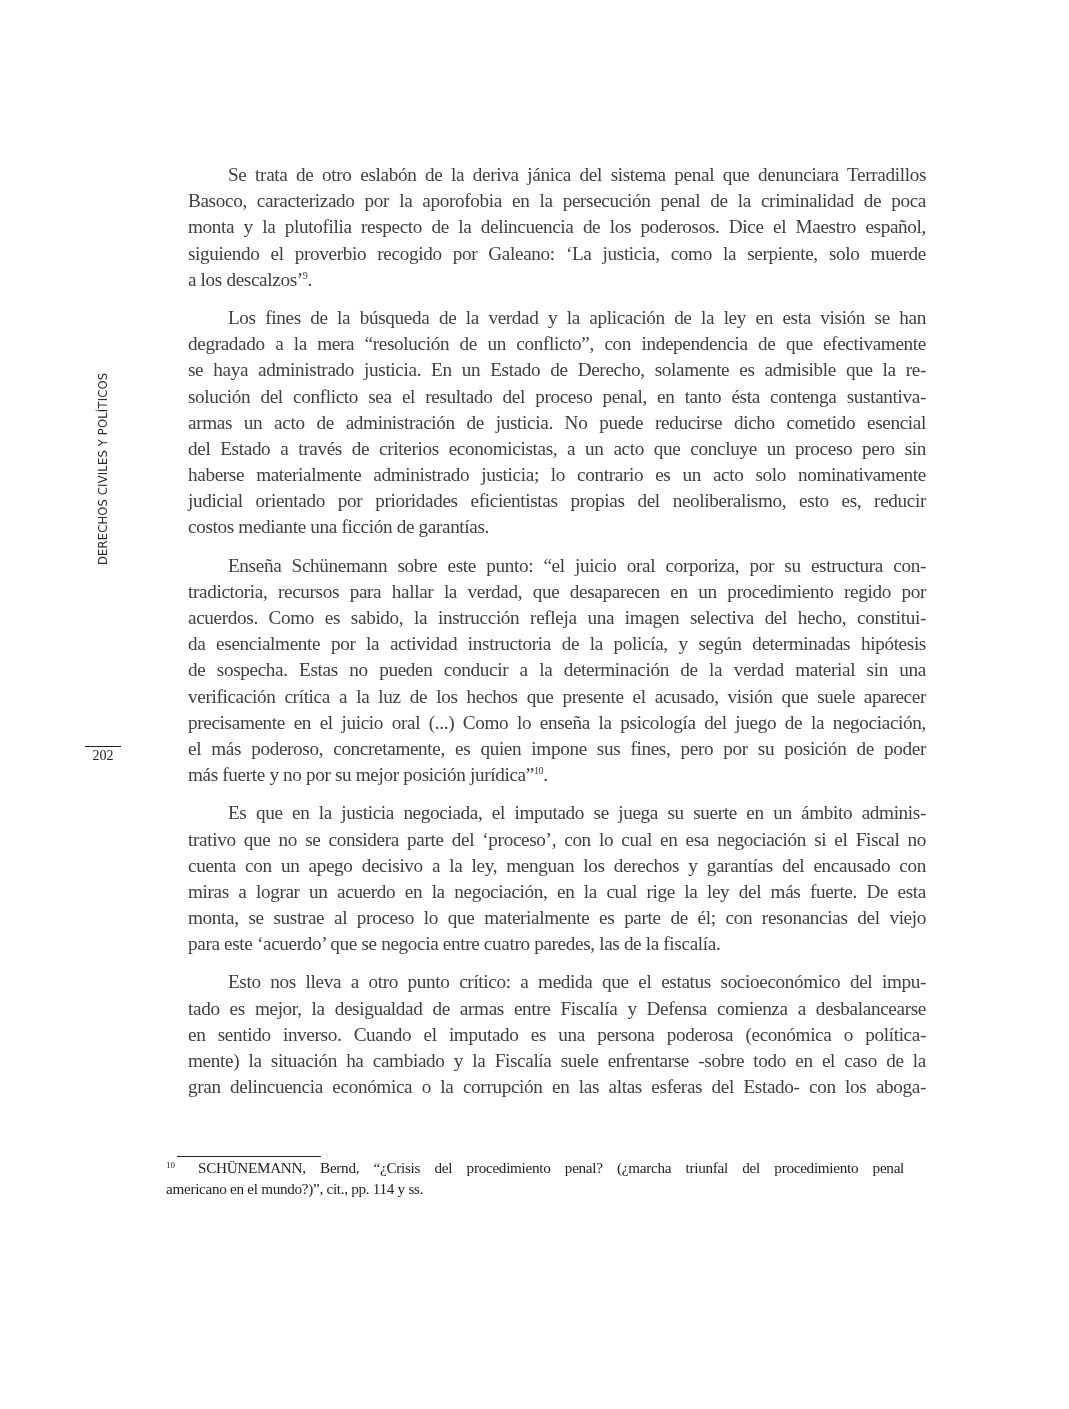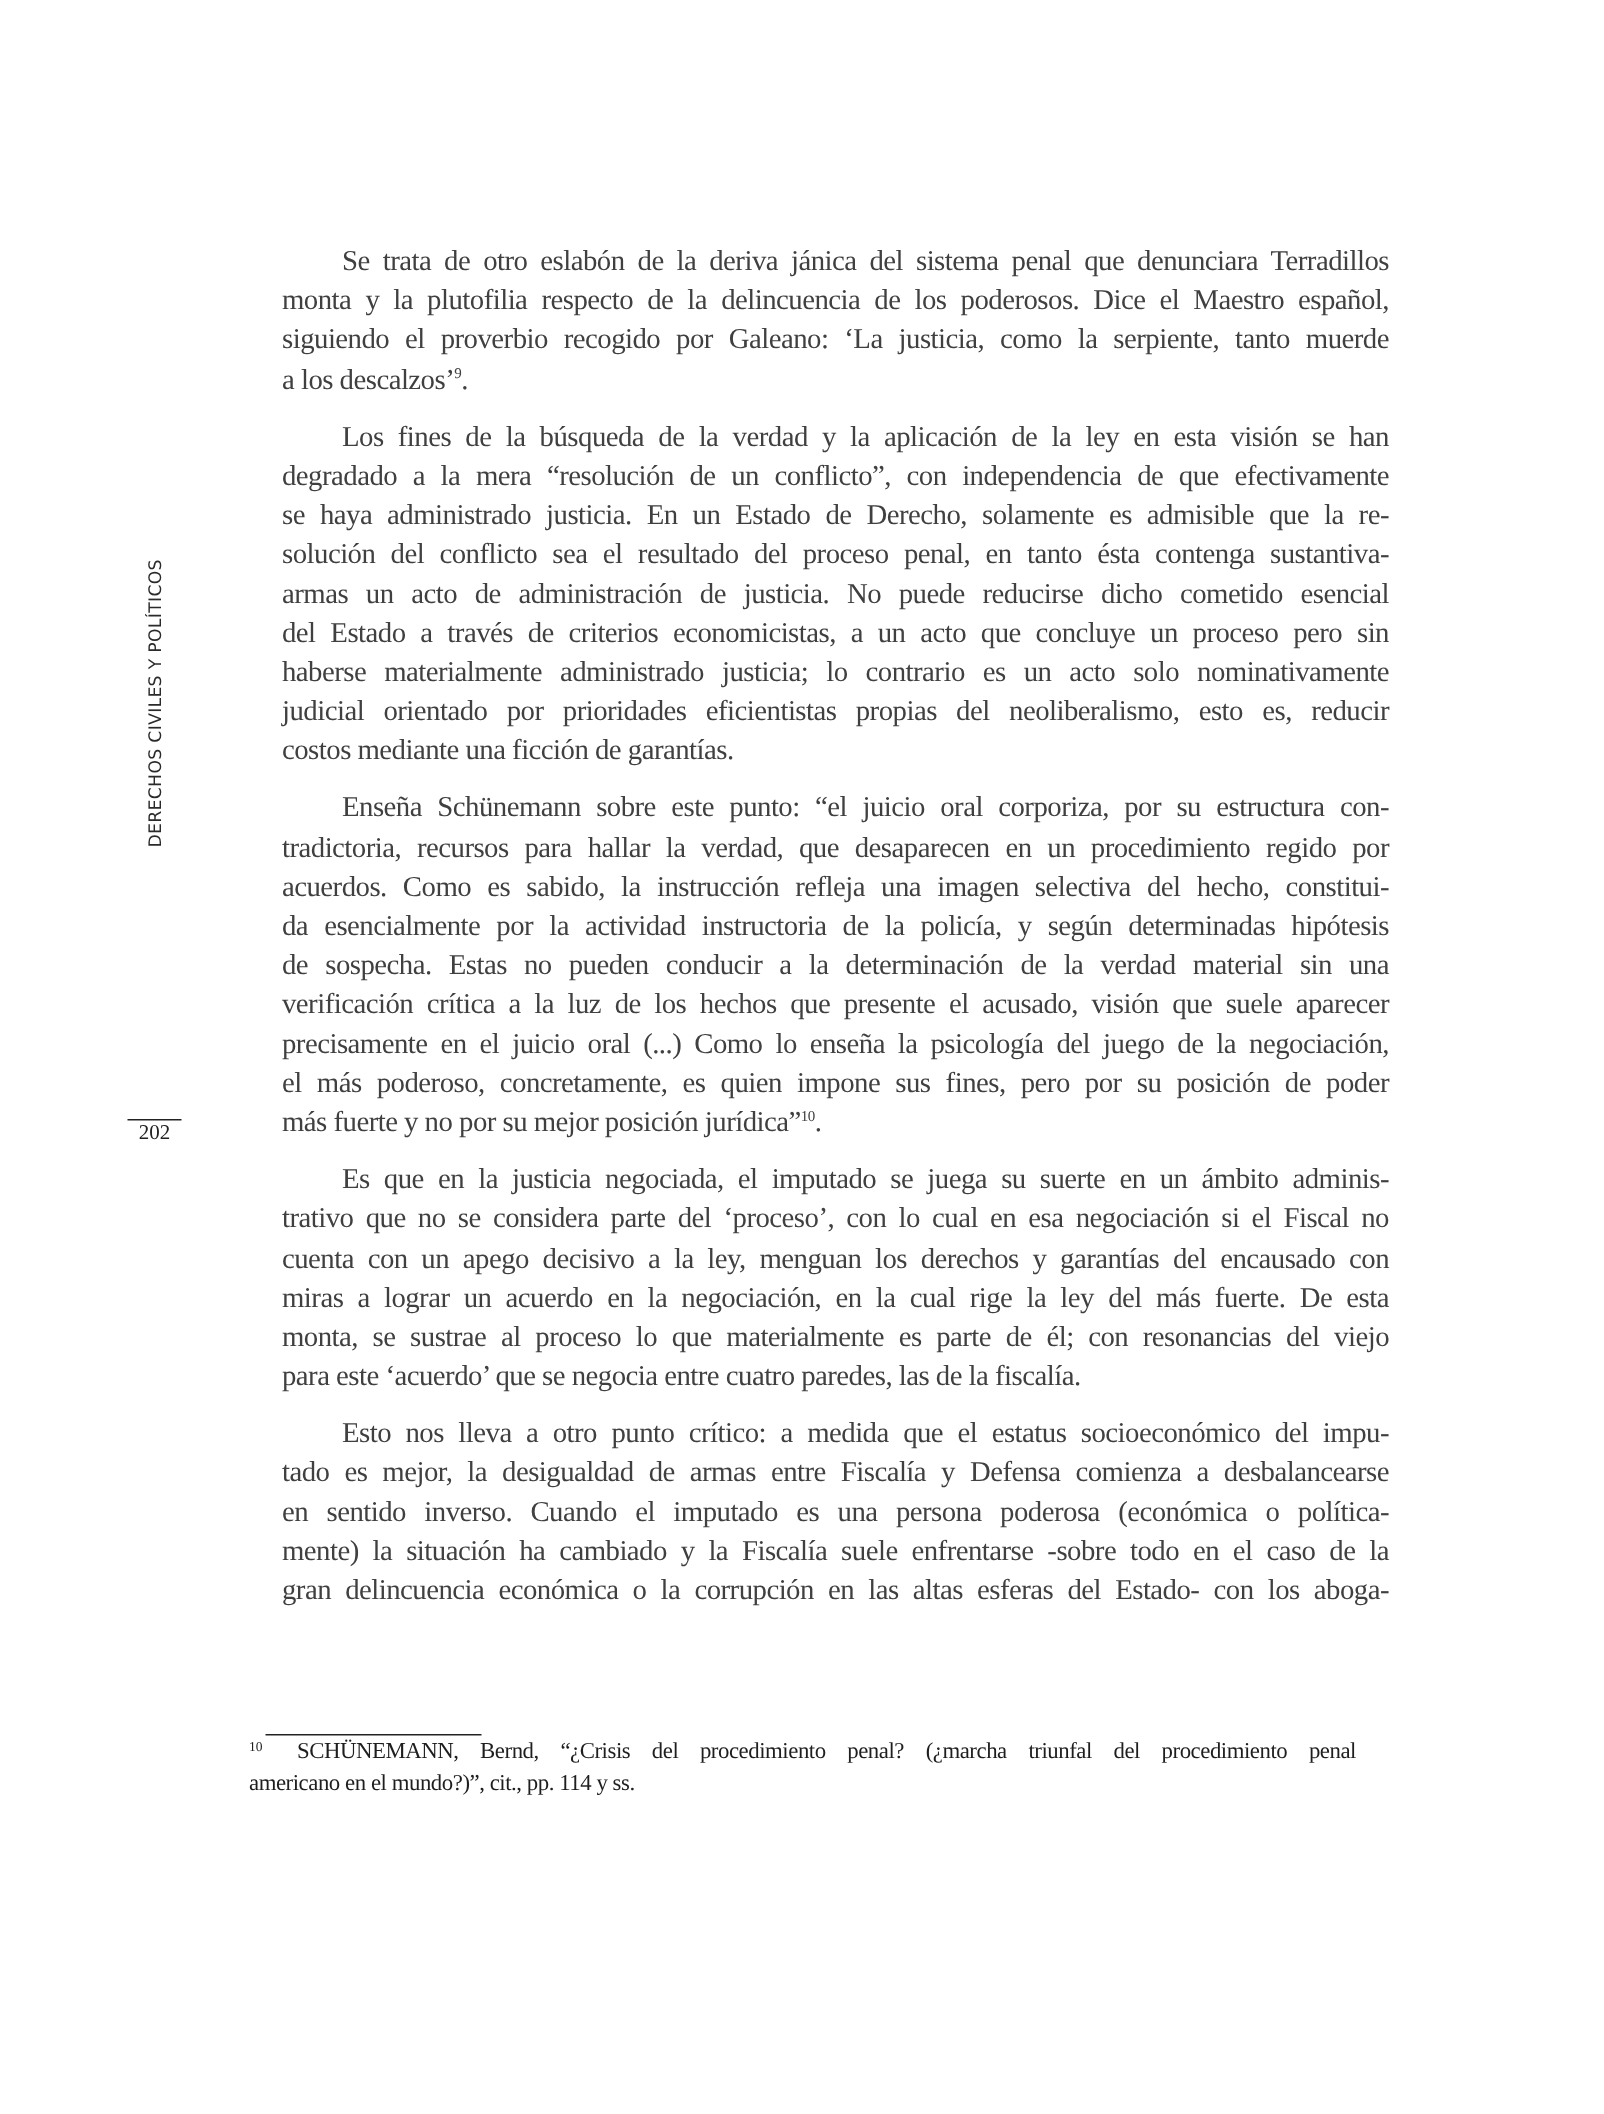--- a/index.html
+++ b/index.html
@@ -44,22 +44,23 @@
 
   <div class="running-head">DERECHOS CIVILES Y POLÍTICOS</div>
 
   <div class="page-number-rule"></div>
   <div class="page-number">202</div>
 
   <div class="body-text">
 
     <p class="para">
       <span class="line first">Se trata de otro eslabón de la deriva jánica del sistema penal que denunciara Terradillos</span>
+      <span class="line">Basoco, caracterizado por la aporofobia en la persecución penal de la criminalidad de poca</span>
       <span class="line">monta y la plutofilia respecto de la delincuencia de los poderosos. Dice el Maestro español,</span>
-      <span class="line">siguiendo el proverbio recogido por Galeano: ‘La justicia, como la serpiente, tanto muerde</span>
+      <span class="line">siguiendo el proverbio recogido por Galeano: ‘La justicia, como la serpiente, solo muerde</span>
       <span class="line last"><span>a los descalzos’</span><sup>9</sup><span>.</span></span>
     </p>
 
     <p class="para">
       <span class="line first">Los fines de la búsqueda de la verdad y la aplicación de la ley en esta visión se han</span>
       <span class="line">degradado a la mera “resolución de un conflicto”, con independencia de que efectivamente</span>
       <span class="line">se haya administrado justicia. En un Estado de Derecho, solamente es admisible que la re-</span>
       <span class="line">solución del conflicto sea el resultado del proceso penal, en tanto ésta contenga sustantiva-</span>
       <span class="line">armas un acto de administración de justicia. No puede reducirse dicho cometido esencial</span>
       <span class="line">del Estado a través de criterios economicistas, a un acto que concluye un proceso pero sin</span>

